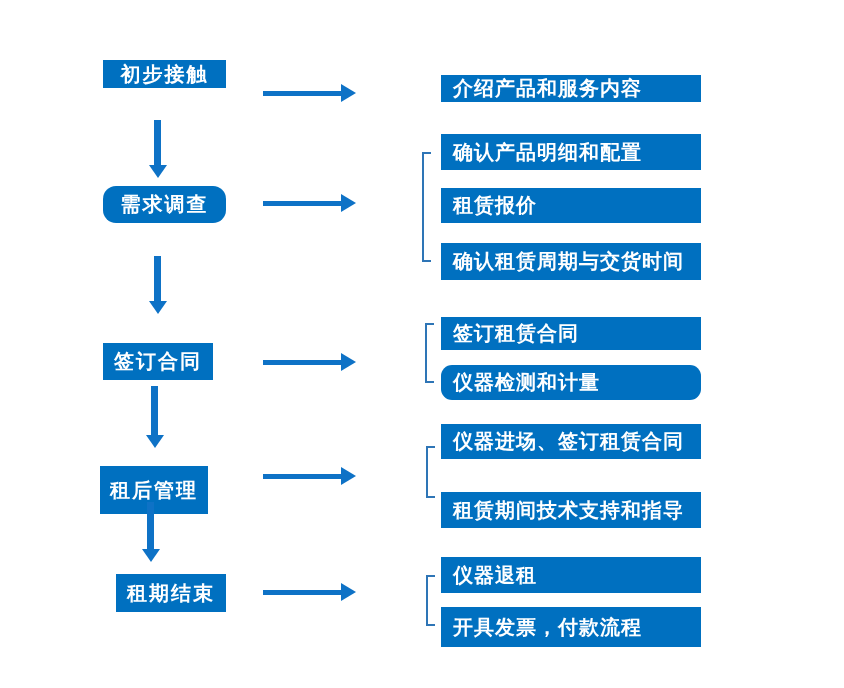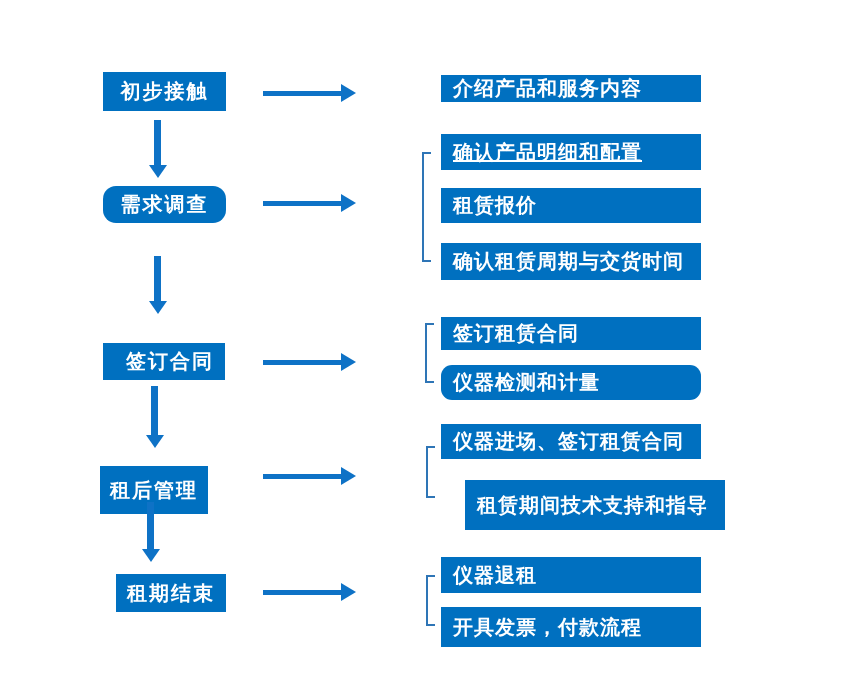--- a/index.html
+++ b/index.html
@@ -80,34 +80,34 @@
     border-bottom: 2px solid var(--bracket-blue);
     box-sizing: border-box;
   }
 </style>
 </head>
 <body>
 
 <div class="canvas">
 
 
-  <div class="stage-box" style="left:103px; top:72px;  width:123px; height:39px;">初步接触</div>
+  <div class="stage-box" style="left:103px; top:60px;  width:123px; height:28px;">初步接触</div>
   <div class="stage-box" style="left:103px; top:186px; width:123px; height:37px;border-radius:13px;">需求调查</div>
-  <div class="stage-box" style="left:103px; top:343px; width:110px; height:37px;padding-left:12px;">签订合同</div>
+  <div class="stage-box" style="left:103px; top:343px; width:110px; height:37px;">签订合同</div>
   <div class="stage-box" style="left:100px; top:458px; width:108px; height:48px;margin-top:8px;">租后管理</div>
   <div class="stage-box" style="left:100px; top:574px; width:110px; height:38px;margin-left:16px;">租期结束</div>
 
   <div class="detail-box" style="top:75px;  height:27px;">介绍产品和服务内容</div>
-  <div class="detail-box" style="top:134px; height:36px;text-decoration:underline;">确认产品明细和配置</div>
+  <div class="detail-box" style="top:134px; height:36px;">确认产品明细和配置</div>
   <div class="detail-box" style="top:188px; height:35px;">租赁报价</div>
   <div class="detail-box" style="top:243px; height:37px;">确认租赁周期与交货时间</div>
   <div class="detail-box" style="top:317px; height:33px;">签订租赁合同</div>
   <div class="detail-box" style="top:365px; height:35px;border-radius:11px;">仪器检测和计量</div>
   <div class="detail-box" style="top:424px; height:35px;">仪器进场、签订租赁合同</div>
-  <div class="detail-box" style="top:480px; height:50px;margin-left:24px;">租赁期间技术支持和指导</div>
+  <div class="detail-box" style="top:492px; height:36px;">租赁期间技术支持和指导</div>
   <div class="detail-box" style="top:557px; height:36px;">仪器退租</div>
   <div class="detail-box" style="top:607px; height:40px;">开具发票，付款流程</div>
 
   <div class="h-arrow" style="left:263px; top:84px;">
     <div class="shaft"></div>
     <div class="head"></div>
   </div>
   <div class="h-arrow" style="left:263px; top:194px;">
     <div class="shaft"></div>
     <div class="head"></div>

